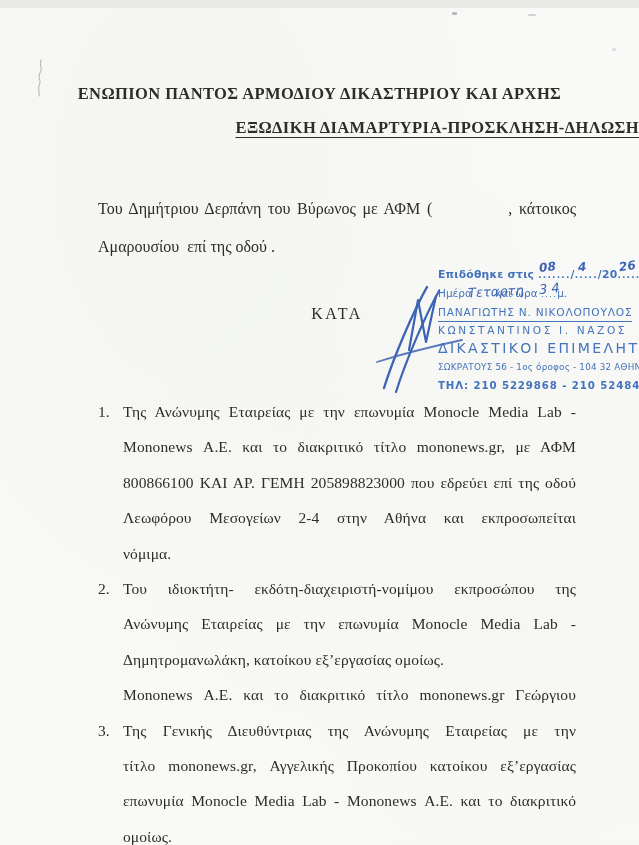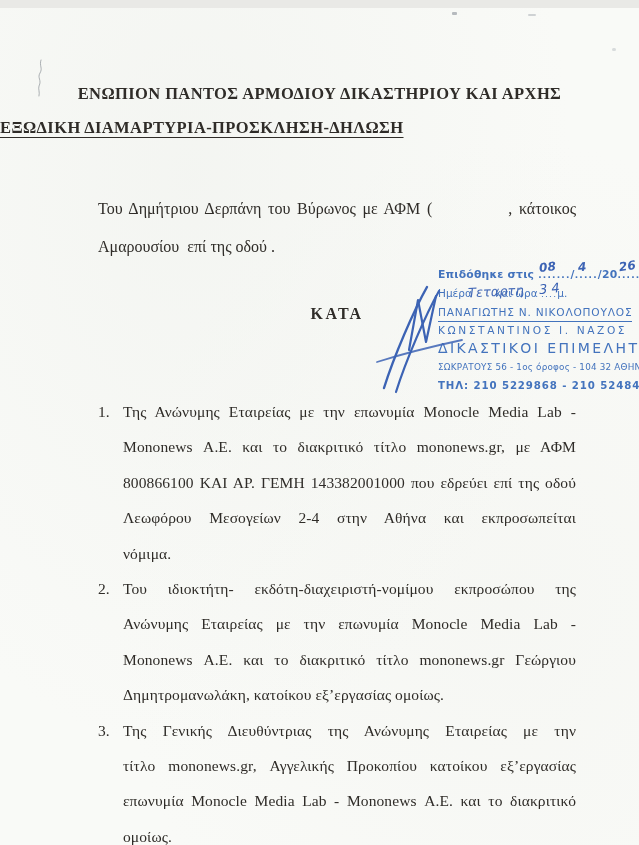--- a/index.html
+++ b/index.html
@@ -15,33 +15,33 @@
     font-family:"Liberation Serif", serif;
     color:#2f2c28;
   }
   
   .title1{
     position:absolute; top:76px; left:0; width:639px;
     text-align:center; font-weight:bold; font-size:16.5px; letter-spacing:.4px;
   }
   .title2{
     position:absolute; top:110px; left:0; width:639px;
-    text-align:left; font-weight:bold; font-size:16.5px; letter-spacing:.4px;
+    text-align:right; font-weight:bold; font-size:16.5px; letter-spacing:.4px;
     text-decoration:underline; text-underline-offset:4px; text-decoration-thickness:1.4px;
   }
   
   .para{position:absolute; top:182px; left:98px; width:478px; font-size:16px;}
   .para .pline{height:38px; line-height:38px;}
   .para .pline.j{text-align:justify; text-align-last:justify;}
   .para .pline.plain{white-space:pre-wrap;}
   .redact-gap{display:inline-block; width:76px; height:10px;}
   
   .kata{
     position:absolute; top:297px; left:98px; width:478px;
-    text-align:center; font-weight:bold; font-size:16px; letter-spacing:2.5px;
+    text-align:center; font-weight:normal; font-size:16px; letter-spacing:2.5px;
   }
   
   .stamp{
     position:absolute; top:258px; left:438px; width:200px;
     font-family:"DejaVu Sans", sans-serif;
     color:#4373bd; line-height:17px; font-size:10.5px;
   }
   .stamp .srv{font-weight:bold; font-size:10.8px; letter-spacing:.2px; white-space:nowrap;}
   .stamp .dots{letter-spacing:1.2px; font-size:9px;}
   .slot{position:relative; display:inline-block;}
@@ -111,28 +111,28 @@
   <svg class="signature" viewBox="0 0 92 112" fill="none">
     <path d="M12 106 C 22 74, 42 28, 55 5" stroke="#3c63b4" stroke-width="2.4" stroke-linecap="round"></path>
     <path d="M24 110 C 34 78, 54 32, 67 9" stroke="#3c63b4" stroke-width="2.2" stroke-linecap="round"></path>
     <path d="M37 68 L 46 18 L 54 60 L 64 14" stroke="#3c63b4" stroke-width="2.2" stroke-linecap="round" stroke-linejoin="round"></path>
     <path d="M5 80 C 30 72, 62 64, 90 58" stroke="#3c63b4" stroke-width="1.8" stroke-linecap="round" opacity=".85"></path>
   </svg>
 
   <div class="list">
     <div class="line j first"><span class="num">1.</span><span>Της Ανώνυμης Εταιρείας με την επωνυμία Monocle Media Lab -</span></div>
     <div class="line j">Mononews Α.Ε. και το διακριτικό τίτλο mononews.gr, με ΑΦΜ</div>
-    <div class="line j">800866100 ΚΑΙ ΑΡ. ΓΕΜΗ 143382001000 που εδρεύει επί της οδού</div>
+    <div class="line j">800866100 ΚΑΙ ΑΡ. ΓΕΜΗ 205898823000 που εδρεύει επί της οδού</div>
     <div class="line j">Λεωφόρου Μεσογείων 2-4 στην Αθήνα και εκπροσωπείται</div>
     <div class="line">νόμιμα.</div>
 
     <div class="line j first"><span class="num">2.</span><span>Του ιδιοκτήτη- εκδότη-διαχειριστή-νομίμου εκπροσώπου της</span></div>
     <div class="line j">Ανώνυμης Εταιρείας με την επωνυμία Monocle Media Lab -</div>
+    <div class="line">Δημητρομανωλάκη, κατοίκου εξ’εργασίας ομοίως.</div>
     <div class="line j">Mononews Α.Ε. και το διακριτικό τίτλο mononews.gr Γεώργιου</div>
-    <div class="line">Δημητρομανωλάκη, κατοίκου εξ’εργασίας ομοίως.</div>
 
     <div class="line j first"><span class="num">3.</span><span>Της Γενικής Διευθύντριας της Ανώνυμης Εταιρείας με την</span></div>
     <div class="line j">τίτλο mononews.gr, Αγγελικής Προκοπίου κατοίκου εξ’εργασίας</div>
     <div class="line j">επωνυμία Monocle Media Lab - Mononews Α.Ε. και το διακριτικό</div>
     <div class="line">ομοίως.</div>
   </div>
 
   <svg class="artifact squiggle" viewBox="0 0 14 40" fill="none">
     <path d="M8 2 C 6 8, 10 10, 7 15 C 4 20, 9 22, 6 28 C 5 31, 7 34, 6 38" stroke="#8a9096" stroke-width="1" stroke-linecap="round" opacity=".7"></path>
   </svg>

